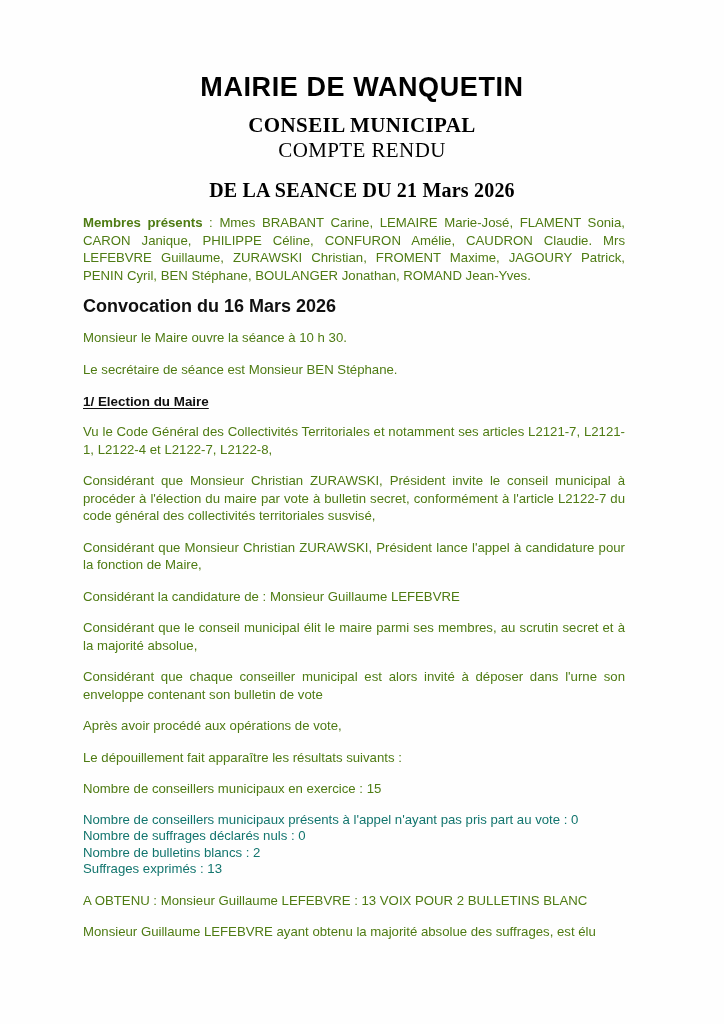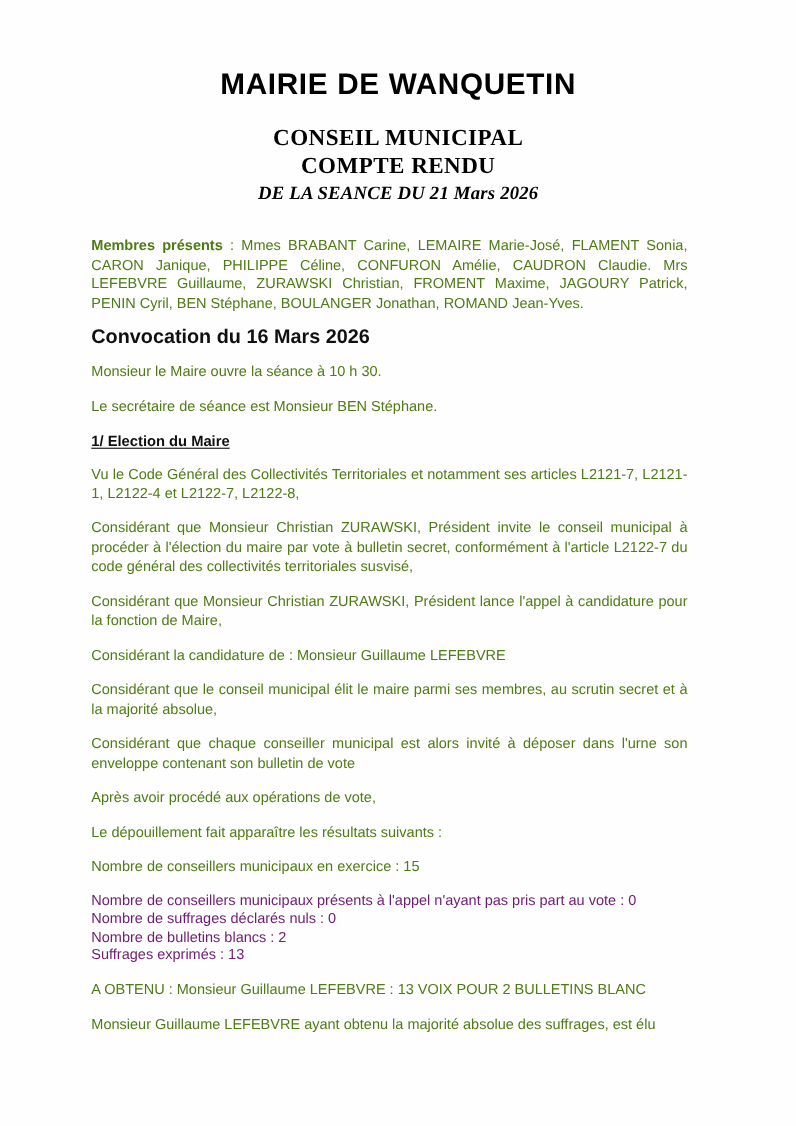--- a/index.html
+++ b/index.html
@@ -25,21 +25,21 @@
     padding: 0;
   }
 
   
   .mairie-title {
     font-family: "Liberation Sans", sans-serif;
     font-weight: bold;
     font-size: 27px;
     letter-spacing: 0.6px;
     text-align: center;
-    margin: 5px;
+    margin: 16px;
     position: absolute;
     top: 56px;
     left: 0;
     right: 0;
     color: #000;
   }
 
   .heading-block {
     position: absolute;
     top: 113px;
@@ -49,32 +49,31 @@
     font-family: "Liberation Serif", serif;
     color: #000;
   }
   .heading-l1 {
     font-weight: bold;
     font-size: 21px;
     letter-spacing: 0.4px;
     line-height: 25px;
   }
   .heading-l2 {
-    font-weight: bold;
+    font-weight: normal;
     font-size: 21px;
     letter-spacing: 0.4px;
     line-height: 25px;
   }
   .heading-l3 {
     font-weight: bold;
-    font-size: 17px;
+    font-size: 20px;
     letter-spacing: 0.2px;
     line-height: 22px;
-    margin-top: 2px;
-    font-style: italic;
+    margin-top: 16px;
   }
 
   
   .body-area {
     position: absolute;
     top: 214px;
     left: 83px;
     width: 542px;
   }
 
@@ -116,21 +115,21 @@
   
   ul.tally {
     list-style: none;
     margin: 0 0 14px 0;
     padding: 0;
   }
   ul.tally li {
     font-size: 13.2px;
     line-height: 16.6px;
     text-align: left;
-    color: #701a75;
+    color: #0f766e;
   }
 
   
   .page { filter: saturate(0.96); }
 </style>
 </head>
 <body>
 
 <div class="page">
 

